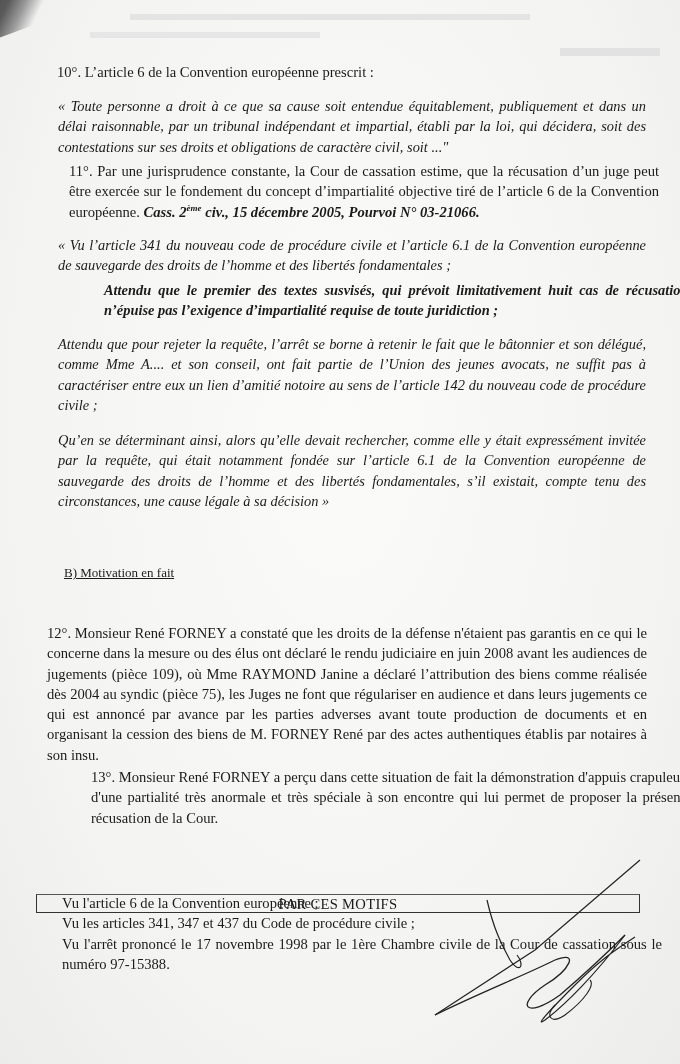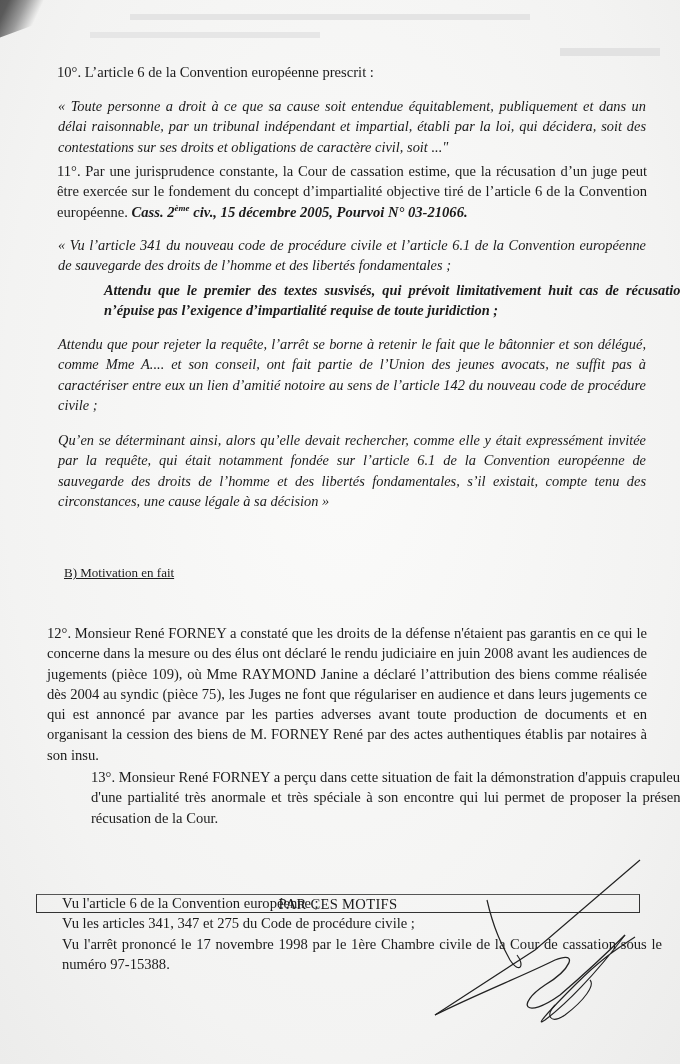--- a/index.html
+++ b/index.html
@@ -38,21 +38,21 @@
   <div class="ghost" style="left:560px; top:48px; width:100px; height:8px; background:#e2e2e2;"></div>
 
   <div class="block" style="top:62px;">
     <p>10°. L’article 6 de la Convention européenne prescrit :</p>
   </div>
 
   <div class="block quote" style="top:96px;">
     <p>« Toute personne a droit à ce que sa cause soit entendue équitablement, publiquement et dans un délai raisonnable, par un tribunal indépendant et impartial, établi par la loi, qui décidera, soit des contestations sur ses droits et obligations de caractère civil, soit ..."</p>
   </div>
 
-  <div class="block" style="top:161px;">
+  <div class="block" style="top:161px;margin-left:12px;">
     <p>
       <span>11°. Par une jurisprudence constante, la Cour de cassation estime, que la récusation d’un juge peut être exercée sur le fondement du concept d’impartialité objective tiré de l’article 6 de la Convention européenne.</span>
       <span class="cite"><span>Cass. 2</span><sup>ème</sup><span> civ., 15 décembre 2005, Pourvoi N° 03-21066.</span></span>
     </p>
   </div>
 
   <div class="block quote" style="top:235px;">
     <p>« Vu l’article 341 du nouveau code de procédure civile et l’article 6.1 de la Convention européenne de sauvegarde des droits de l’homme et des libertés fondamentales ;</p>
   </div>
 
@@ -77,21 +77,21 @@
   <div class="block" style="top:767px; left:47px; width:600px;margin-left:44px;">
     <p>13°. Monsieur René FORNEY a perçu dans cette situation de fait la démonstration d'appuis crapuleux, d'une partialité très anormale et très spéciale à son encontre qui lui permet de proposer la présente récusation de la Cour.</p>
   </div>
 
   <div class="motifs-box">
     <span>PAR CES MOTIFS</span>
   </div>
 
   <div class="block" style="top:893px; left:62px; width:600px; text-align:left;">
     <p>Vu l'article 6 de la Convention européenne ;</p>
-    <p>Vu les articles 341, 347 et 275 du Code de procédure civile ;</p>
+    <p>Vu les articles 341, 347 et 437 du Code de procédure civile ;</p>
     <p style="text-align:justify;">Vu l'arrêt prononcé le 17 novembre 1998 par le 1ère Chambre civile de la Cour de cassation sous le numéro 97-15388.</p>
   </div>
 
   <svg class="signature" viewBox="0 0 260 175">
     <path d="M245 5 L140 95 L40 160" stroke="#222" stroke-width="1.2" fill="none"></path>
     <path d="M92 45 C 100 80, 110 95, 115 105 C 125 120, 130 110, 122 100" stroke="#222" stroke-width="1.2" fill="none"></path>
     <path d="M40 160 C 80 140, 130 120, 160 105 C 185 95, 175 115, 150 130 C 120 150, 130 165, 165 140 C 200 110, 215 95, 230 80" stroke="#222" stroke-width="1.3" fill="none"></path>
     <path d="M230 80 C 200 120, 170 150, 150 165 C 140 172, 150 160, 180 130 C 205 105, 220 95, 240 82" stroke="#222" stroke-width="1.2" fill="none"></path>
     <path d="M160 150 C 150 160, 155 170, 170 160 C 190 145, 200 130, 195 125" stroke="#222" stroke-width="1.1" fill="none"></path>
   </svg>

